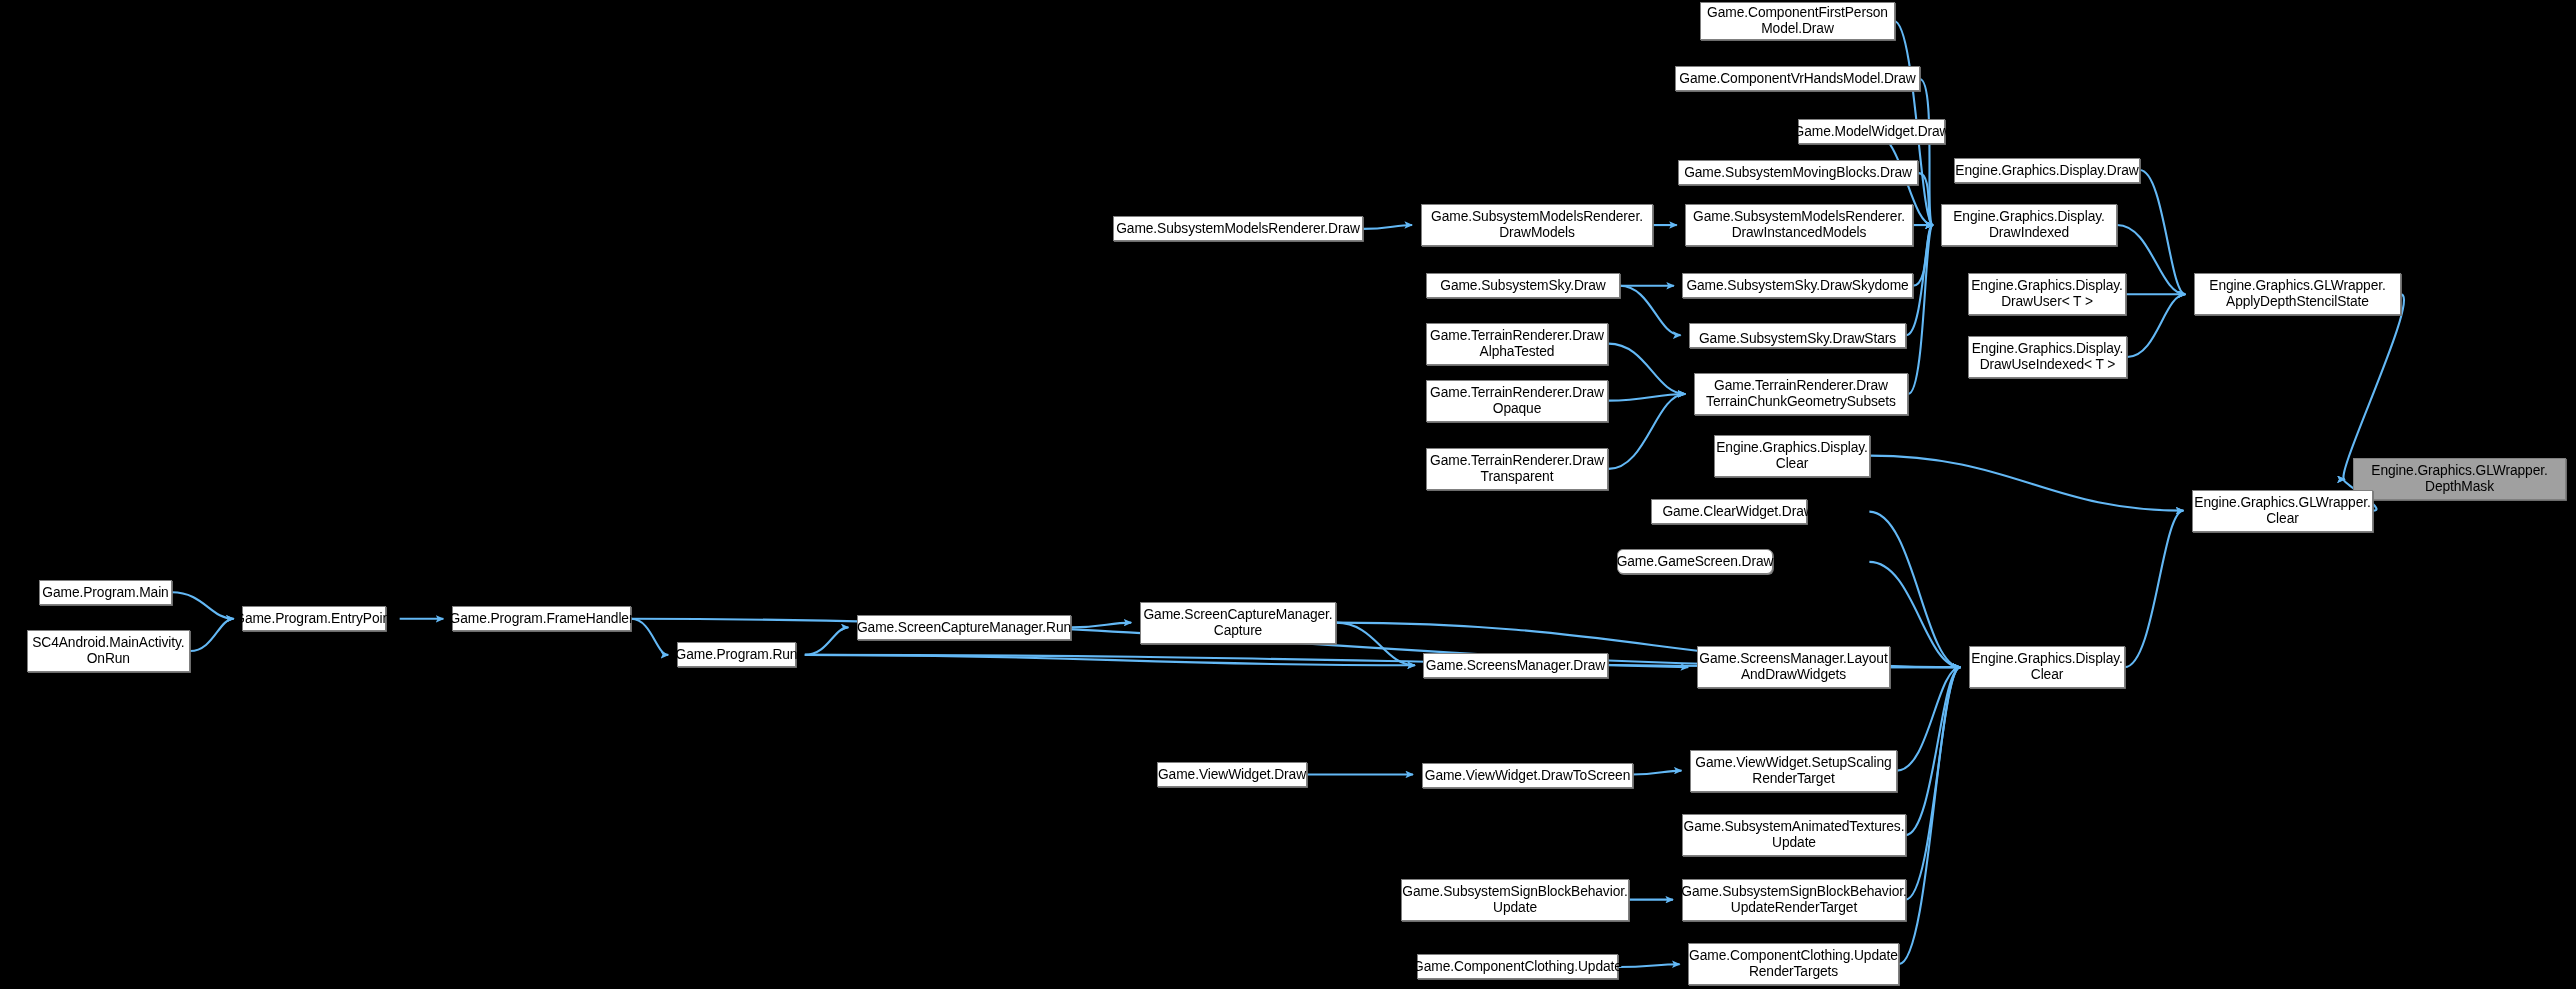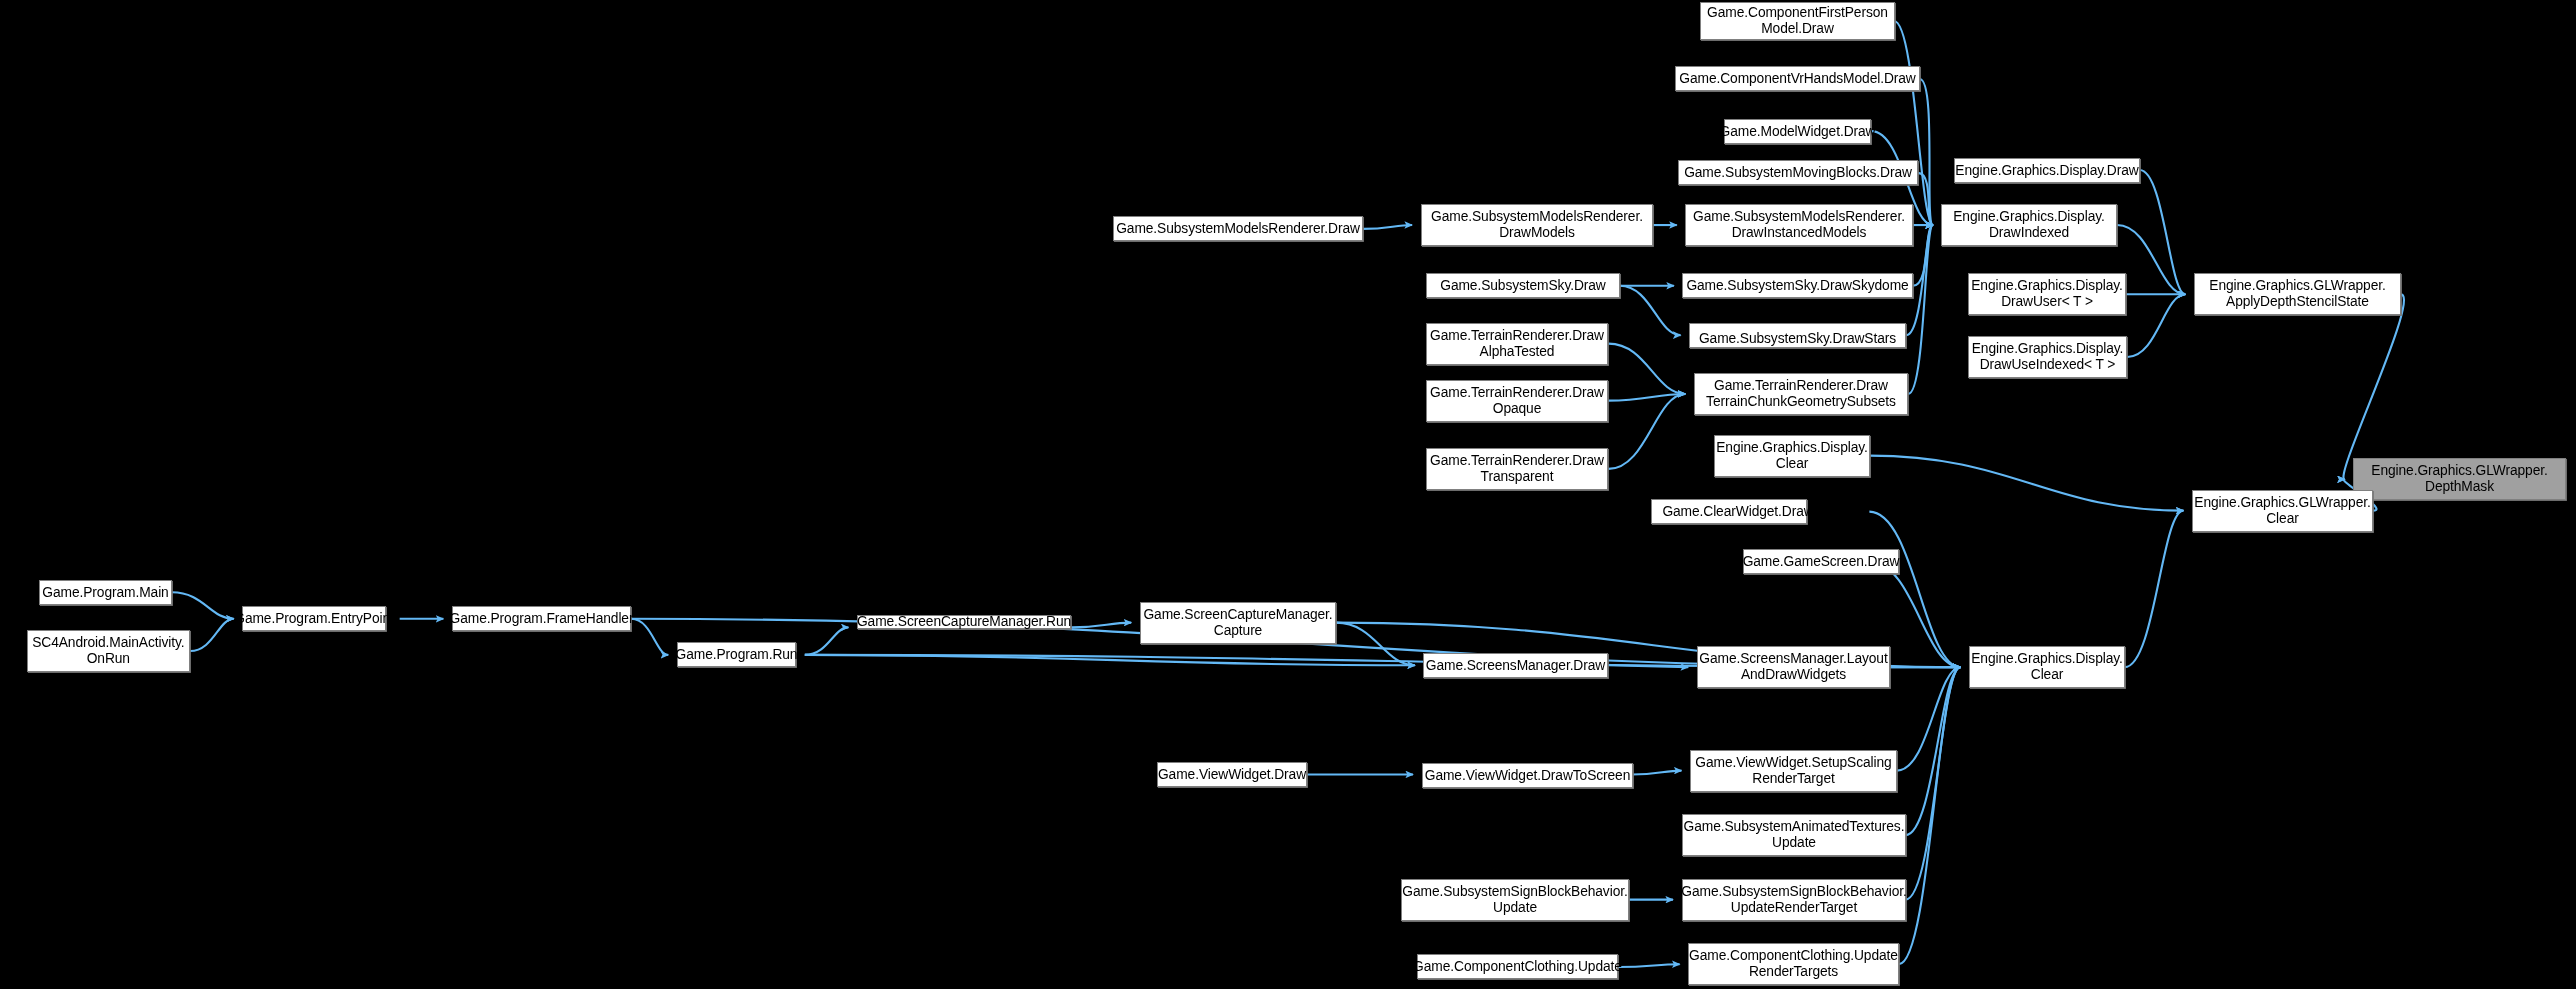--- a/index.html
+++ b/index.html
@@ -110,21 +110,21 @@
       </g>
   </svg>
   <div id="node-layer">
       <div class="node" style="left: 1677px; top: 1.9px; width: 195px; height: 38px;">
         <span class="lbl">Game.ComponentFirstPerson
 Model.Draw</span>
       </div>
       <div class="node" style="left: 1652px; top: 66px; width: 245px; height: 25px;">
         <span class="lbl">Game.ComponentVrHandsModel.Draw</span>
       </div>
-      <div class="node" style="left: 1701px; top: 119px; width: 147px; height: 25px;">
+      <div class="node" style="left: 1775px; top: 119px; width: 147px; height: 25px;">
         <span class="lbl">Game.ModelWidget.Draw</span>
       </div>
       <div class="node" style="left: 1655px; top: 160px; width: 240px; height: 25px; text-align: center;">
         <span class="lbl">Game.SubsystemMovingBlocks.Draw</span>
       </div>
       <div class="node" style="left: 1090px; top: 216px; width: 250px; height: 25px;">
         <span class="lbl">Game.SubsystemModelsRenderer.Draw</span>
       </div>
       <div class="node" style="left: 1398px; top: 204px; width: 232px; height: 42px;">
         <span class="lbl">Game.SubsystemModelsRenderer.
@@ -178,21 +178,21 @@
         <span class="lbl">Game.TerrainRenderer.Draw
 Transparent</span>
       </div>
       <div class="node" style="left: 1691px; top: 435px; width: 156px; height: 42px;">
         <span class="lbl">Engine.Graphics.Display.
 Clear</span>
       </div>
       <div class="node" style="left: 1628px; top: 499px; width: 156px; height: 25px; padding-left: 18px;">
         <span class="lbl">Game.ClearWidget.Draw</span>
       </div>
-      <div class="node" style="left: 1720px; top: 549px; width: 156px; height: 25px;">
+      <div class="node" style="left: 1594px; top: 549px; width: 156px; height: 25px; border-radius: 6px;">
         <span class="lbl">Game.GameScreen.Draw</span>
       </div>
       <div class="node highlight" style="left: 2330px; top: 458px; width: 213px; height: 42px;">
         <span class="lbl">Engine.Graphics.GLWrapper.
 DepthMask</span>
       </div>
       <div class="node" style="left: 2169px; top: 490px; width: 181px; height: 42px;">
         <span class="lbl">Engine.Graphics.GLWrapper.
 Clear</span>
       </div>
@@ -205,21 +205,21 @@
       </div>
       <div class="node" style="left: 219px; top: 606px; width: 144px; height: 25px;">
         <span class="lbl">Game.Program.EntryPoint</span>
       </div>
       <div class="node" style="left: 429px; top: 606px; width: 179px; height: 25px;">
         <span class="lbl">Game.Program.FrameHandler</span>
       </div>
       <div class="node" style="left: 654px; top: 642px; width: 119px; height: 25px;">
         <span class="lbl">Game.Program.Run</span>
       </div>
-      <div class="node" style="left: 834px; top: 615px; width: 214px; height: 14px;">
+      <div class="node" style="left: 834px; top: 615px; width: 214px; height: 25px;">
         <span class="lbl">Game.ScreenCaptureManager.Run</span>
       </div>
       <div class="node" style="left: 1117px; top: 602px; width: 196px; height: 42px;">
         <span class="lbl">Game.ScreenCaptureManager.
 Capture</span>
       </div>
       <div class="node" style="left: 1400px; top: 653px; width: 185px; height: 25px;">
         <span class="lbl">Game.ScreensManager.Draw</span>
       </div>
       <div class="node" style="left: 1674px; top: 646px; width: 193px; height: 42px;">

